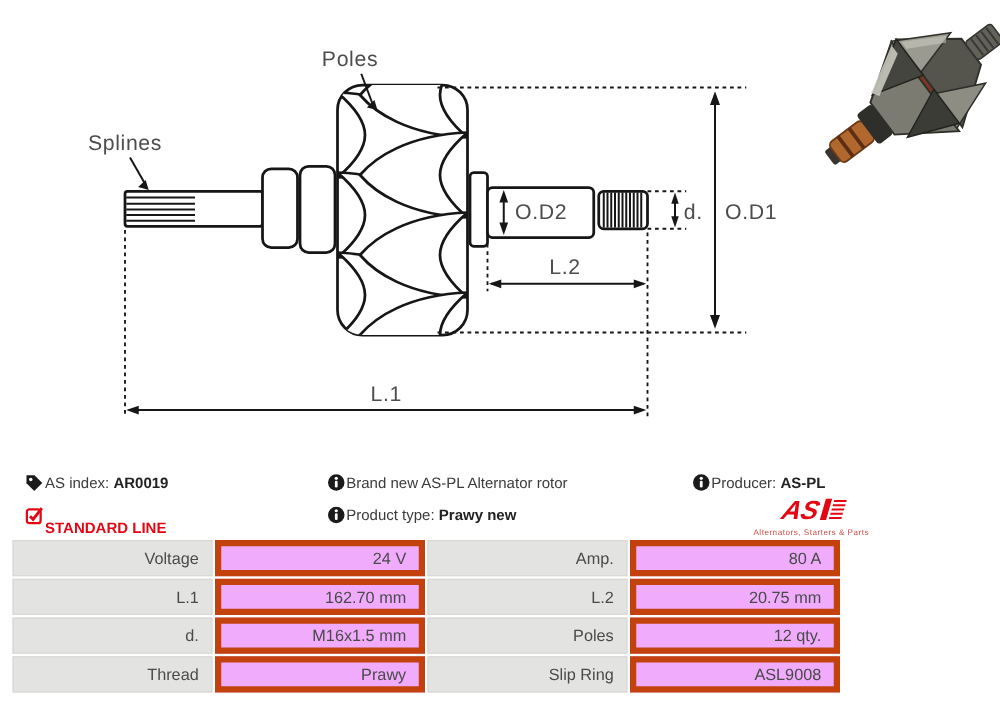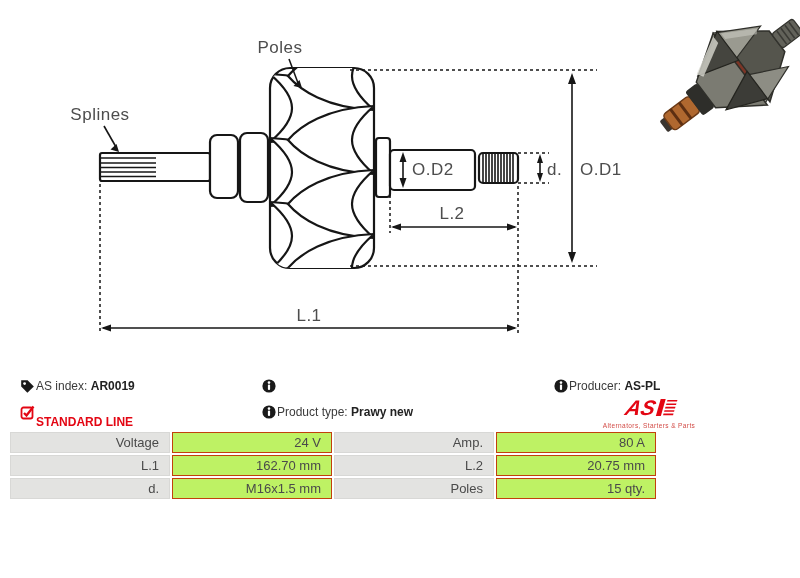--- a/index.html
+++ b/index.html
@@ -21,21 +21,21 @@
   .info-item{position:absolute;display:flex;align-items:center;gap:1px;height:18px;
              font-size:12px;white-space:nowrap;}
   .info-item b{font-weight:bold;color:#222;}
   .red-line{color:#e30613;font-weight:bold;margin-top:20px;}
   .as-logo{position:absolute;left:592px;top:398px;width:114px;text-align:center;}
   .as-logo .tagline{font-size:6.5px;color:#d24a45;letter-spacing:0.4px;margin-top:0;}
   
   #specs{position:absolute;left:8px;top:430px;border-collapse:separate;border-spacing:2px;}
   #specs td{width:138px;height:19px;padding:0 10px;font-size:13px;text-align:right;color:#4a4a4a;}
   #specs td.lbl{background:#e3e3e1;border:1px solid #d8d8d6;}
-  #specs td.val{background:#bef264;border:1px solid #c2410c;}
+  #specs td.val{background:#f0abfc;border:5px solid #c2410c;}
 </style>
 </head>
 <body>
 
 <svg id="diagram" width="800" height="362" viewBox="0 0 800 362">
   <defs>
     <clipPath id="bodyclip">
         <rect x="270" y="68" width="104" height="200" rx="20"></rect>
       </clipPath>
   </defs>
@@ -186,20 +186,21 @@
   </svg>
   <span class="red-line">STANDARD LINE</span>
 </div>
 
 <div class="info-item" style="left:262px;top:377px;">
   <svg width="14" height="14" viewBox="0 0 14 14">
     <circle cx="7" cy="7" r="6.6" fill="#1a1a1a"></circle>
     <circle cx="7" cy="3.6" r="1.3" fill="#ffffff"></circle>
     <rect x="5.9" y="5.6" width="2.2" height="5.4" rx="1" fill="#ffffff"></rect>
   </svg>
+  <span>Brand new AS-PL Alternator rotor</span>
 </div>
 
 <div class="info-item" style="left:262px;top:403px;">
   <svg width="14" height="14" viewBox="0 0 14 14">
     <circle cx="7" cy="7" r="6.6" fill="#1a1a1a"></circle>
     <circle cx="7" cy="3.6" r="1.3" fill="#ffffff"></circle>
     <rect x="5.9" y="5.6" width="2.2" height="5.4" rx="1" fill="#ffffff"></rect>
   </svg>
   <span><span>Product type:</span>&nbsp;<b>Prawy new</b></span>
 </div>
@@ -239,16 +240,22 @@
     <tr>
       <td class="lbl">L.1</td>
       <td class="val">162.70 mm</td>
       <td class="lbl">L.2</td>
       <td class="val">20.75 mm</td>
     </tr>
     <tr>
       <td class="lbl">d.</td>
       <td class="val">M16x1.5 mm</td>
       <td class="lbl">Poles</td>
-      <td class="val">15 qty.</td>
+      <td class="val">12 qty.</td>
+    </tr>
+    <tr>
+      <td class="lbl">Thread</td>
+      <td class="val">Prawy</td>
+      <td class="lbl">Slip Ring</td>
+      <td class="val">ASL9008</td>
     </tr>
   </tbody>
 </table>
 
 </body></html>

